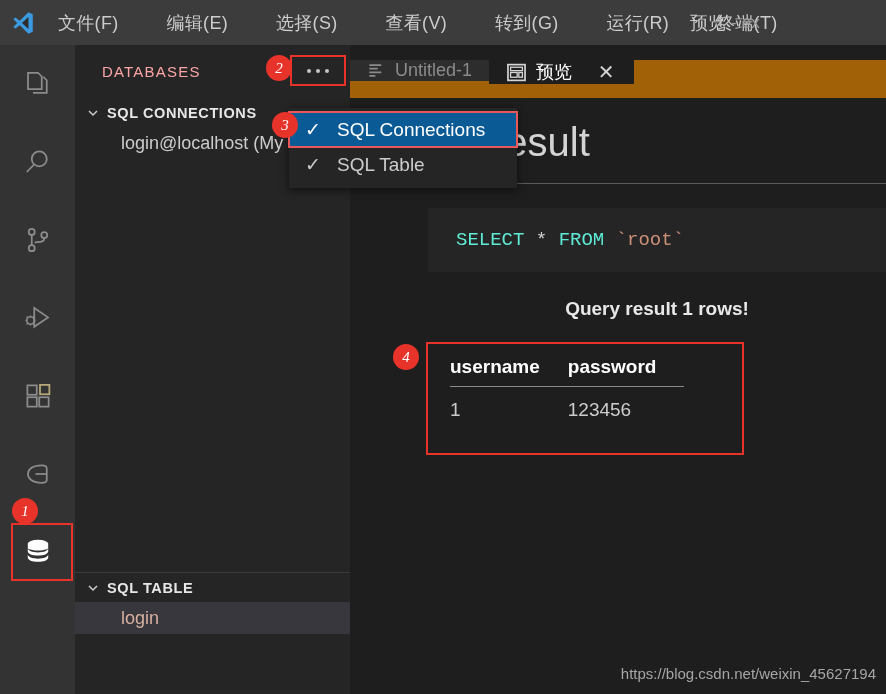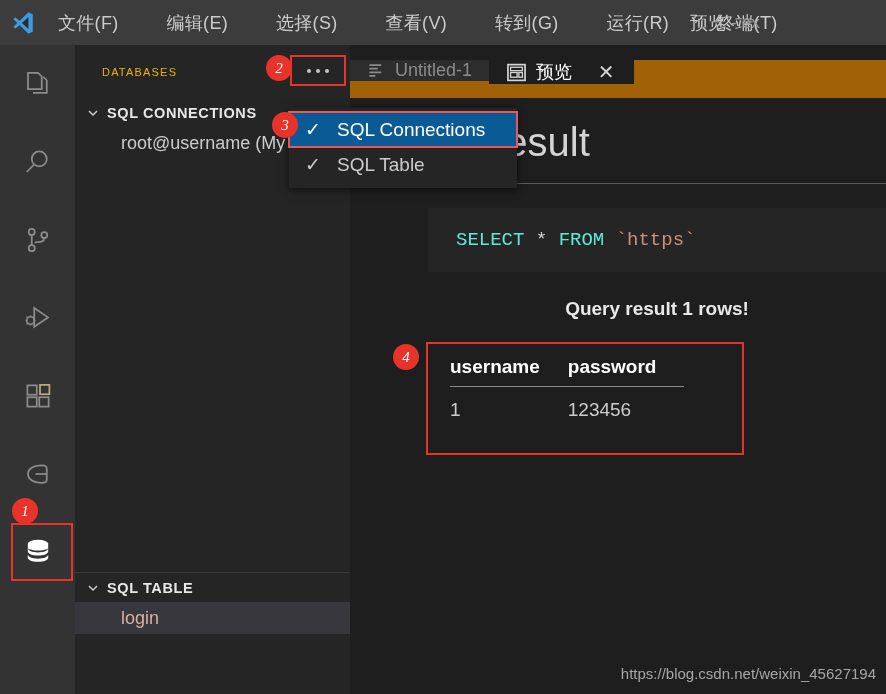--- a/index.html
+++ b/index.html
@@ -59,21 +59,21 @@
 
   
   .sidebar {
     position: absolute; left: 75px; top: 45px; width: 275px; height: 649px;
     background: #252526;
   }
   .sidebar-header {
     height: 53px; display: flex; align-items: center;
     padding-left: 27px; position: relative;
   }
-  .sidebar-title { color: #eab308; font-size: 11px; letter-spacing: 1.2px; }
+  .sidebar-title { color: #fca5a5; font-size: 15px; letter-spacing: 1.2px; }
   .more-btn {
     position: absolute; left: 215px; top: 10px; width: 56px; height: 31px;
     border: 2px solid #e8332a;
     display: flex; align-items: center; justify-content: center; gap: 5px;
   }
   .more-btn i { width: 4px; height: 4px; background: #c5c5c5; border-radius: 50%; display: block; }
 
   .tree-section-head {
     height: 29px; display: flex; align-items: center; padding-left: 10px; gap: 6px;
   }
@@ -286,21 +286,21 @@
         <i></i>
       </div>
     </div>
 
     <div class="tree-section-head">
       <svg class="chev" viewBox="0 0 16 16" fill="none">
         <path d="M4 6 L8 10 L12 6" stroke="#cccccc" stroke-width="1.5"></path>
       </svg>
       <span class="label">SQL CONNECTIONS</span>
     </div>
-    <div class="tree-row">root@username (My</div>
+    <div class="tree-row">login@localhost (My</div>
 
     <div class="sql-table-section">
       <div class="tree-section-head">
         <svg class="chev" viewBox="0 0 16 16" fill="none">
           <path d="M4 6 L8 10 L12 6" stroke="#cccccc" stroke-width="1.5"></path>
         </svg>
         <span class="label">SQL TABLE</span>
       </div>
       <div class="tree-row selected tbl">login</div>
     </div>
@@ -325,21 +325,21 @@
     </div>
     <div class="tabbar-rest"></div>
   </div>
 
   <div class="editor">
 
     <div class="doc-title">Query result</div>
     <div class="doc-rule"></div>
 
     <div class="code-block">
-      <div class="code-line"><span class="kw">SELECT</span><span class="op"> * </span><span class="kw">FROM</span><span class="op"> </span><span class="tick">`https`</span></div>
+      <div class="code-line"><span class="kw">SELECT</span><span class="op"> * </span><span class="kw">FROM</span><span class="op"> </span><span class="tick">`root`</span></div>
     </div>
 
     <div class="result-label">Query result 1 rows!</div>
 
     <div class="table-wrap">
       <table class="result">
         <thead>
           <tr>
             <th>username</th>
             <th>password</th>

